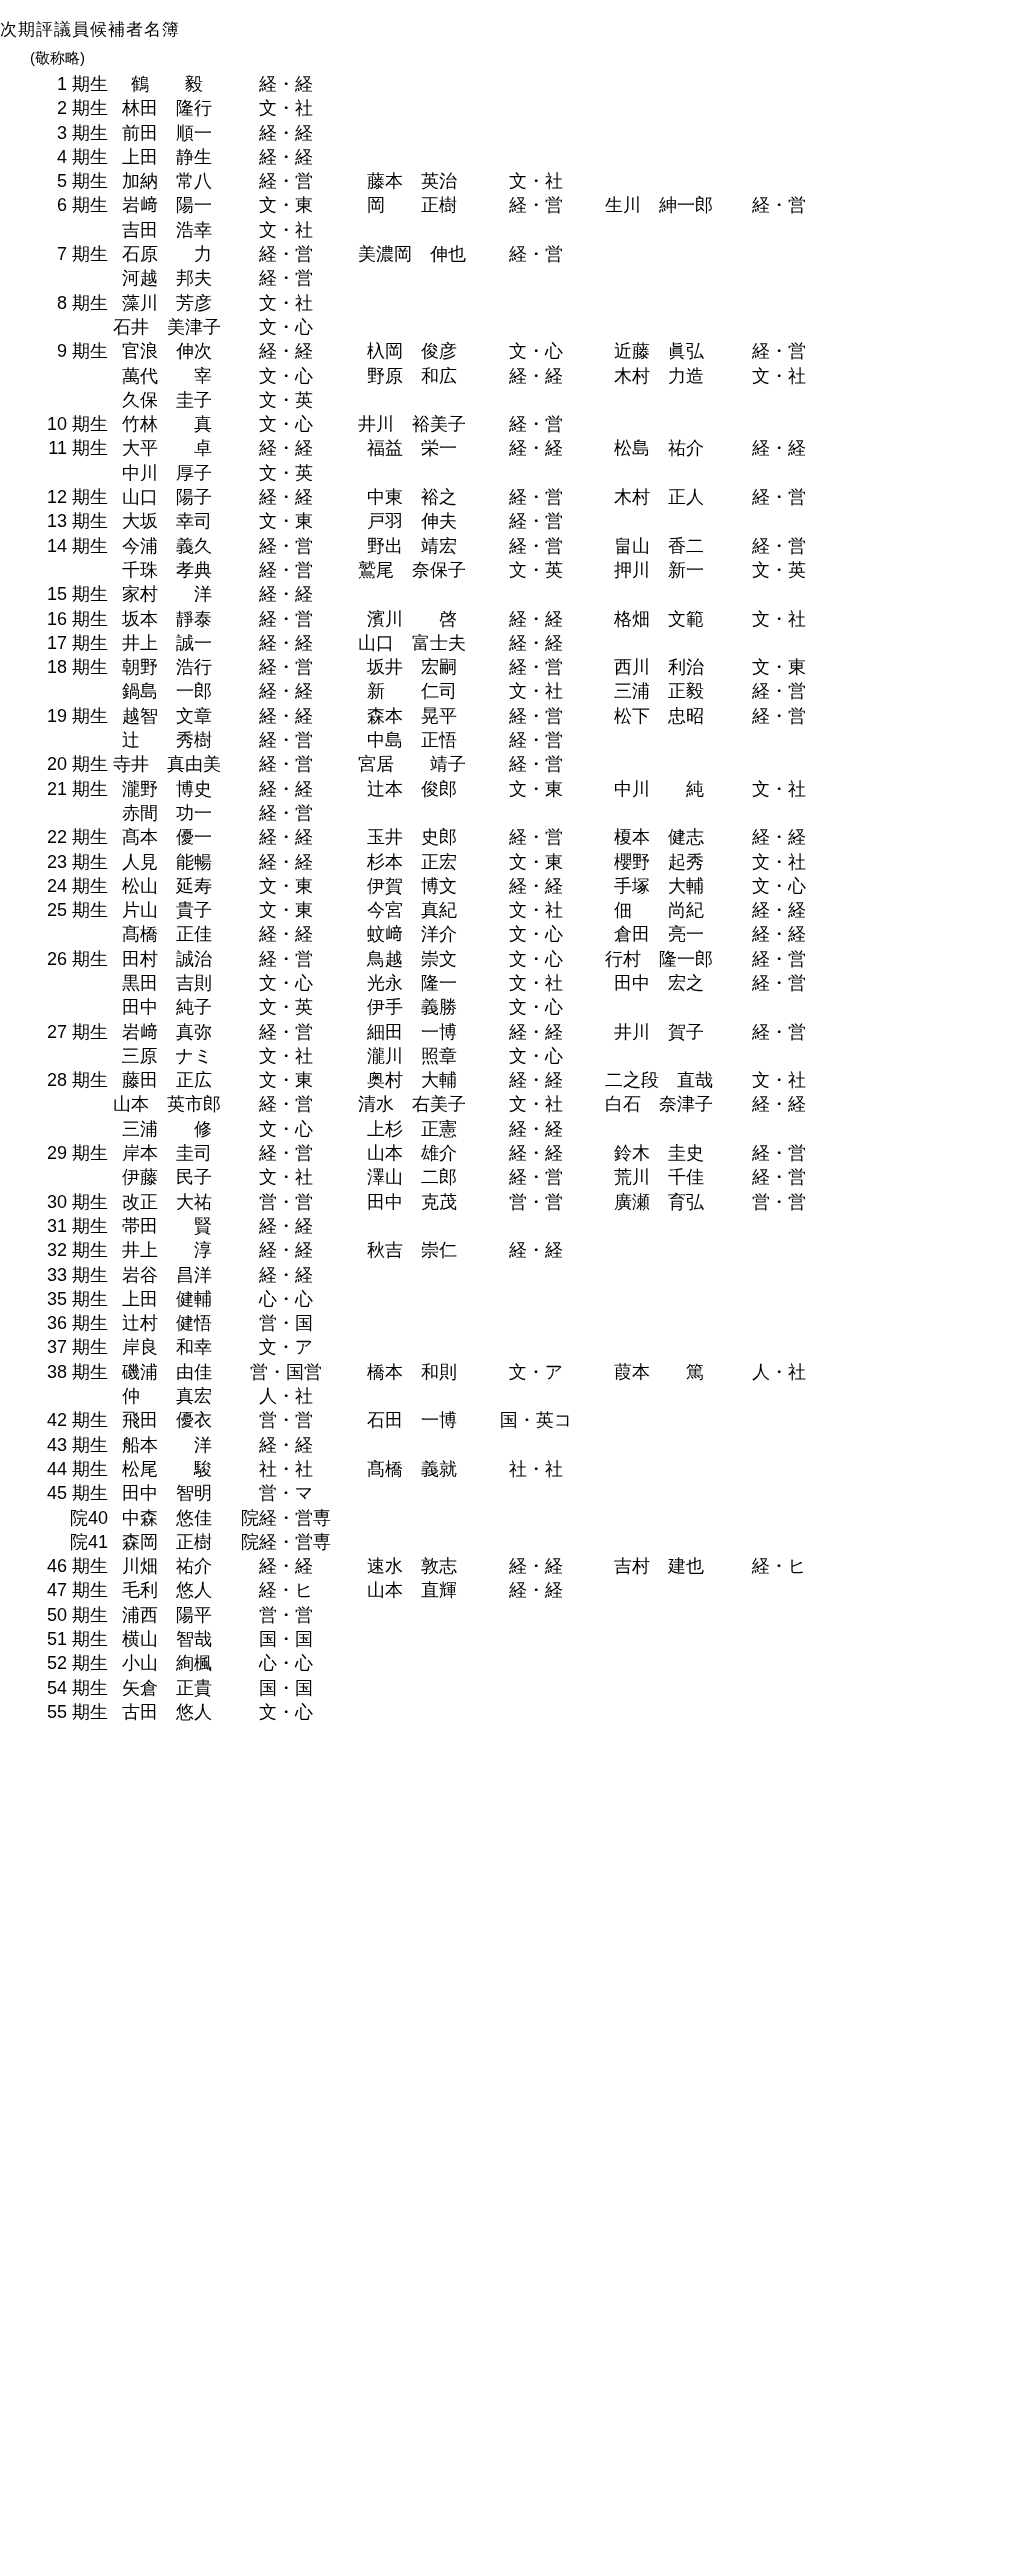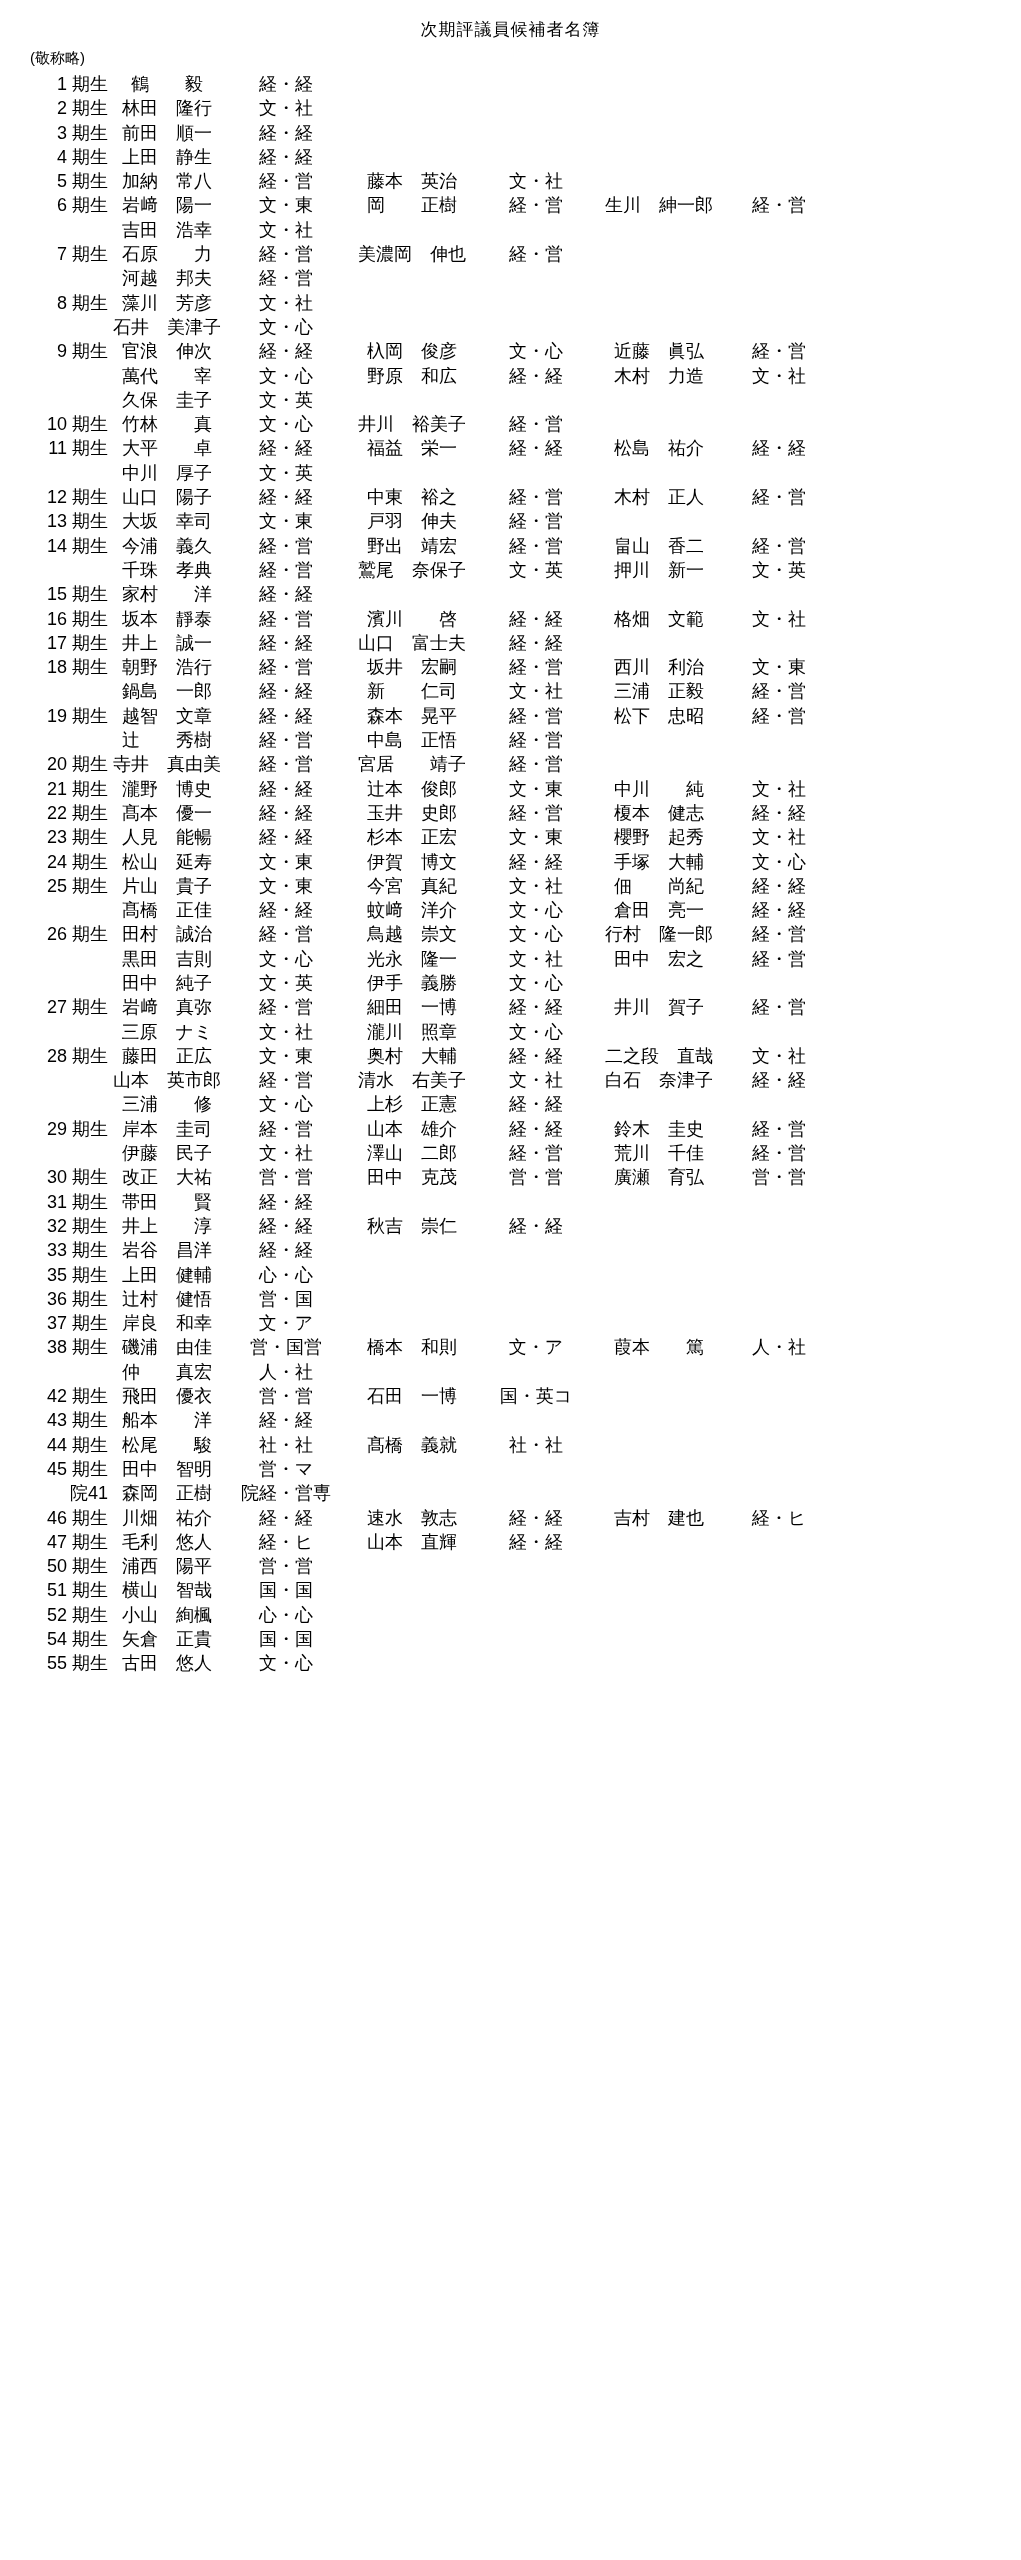--- a/index.html
+++ b/index.html
@@ -14,21 +14,21 @@
     color: #000000;
   }
   .page {
     position: relative;
     width: 1021px;
     min-height: 2560px;
     padding: 0;
     box-sizing: border-box;
   }
   .doc-title {
-    text-align: center;
+    text-align: left;
     font-size: 17px;
     font-weight: normal;
     letter-spacing: 1px;
     padding-top: 18px;
     padding-bottom: 8px;
   }
   .honorific {
     font-size: 15px;
     padding-left: 30px;
     padding-bottom: 4px;
@@ -329,20 +329,29 @@
         <tr>
           <td class="c-term">21 期生</td>
           <td class="c-name1">瀧野　博史</td>
           <td class="c-dept1">経・経</td>
           <td class="c-name2">辻本　俊郎</td>
           <td class="c-dept2">文・東</td>
           <td class="c-name3">中川　　純</td>
           <td class="c-dept3">文・社</td>
         </tr>
         <tr>
+          <td class="c-term"></td>
+          <td class="c-name1">赤間　功一</td>
+          <td class="c-dept1">経・営</td>
+          <td class="c-name2"></td>
+          <td class="c-dept2"></td>
+          <td class="c-name3"></td>
+          <td class="c-dept3"></td>
+        </tr>
+        <tr>
           <td class="c-term">22 期生</td>
           <td class="c-name1">髙本　優一</td>
           <td class="c-dept1">経・経</td>
           <td class="c-name2">玉井　史郎</td>
           <td class="c-dept2">経・営</td>
           <td class="c-name3">榎本　健志</td>
           <td class="c-dept3">経・経</td>
         </tr>
         <tr>
           <td class="c-term">23 期生</td>
@@ -581,20 +590,29 @@
         <tr>
           <td class="c-term">45 期生</td>
           <td class="c-name1">田中　智明</td>
           <td class="c-dept1">営・マ</td>
           <td class="c-name2"></td>
           <td class="c-dept2"></td>
           <td class="c-name3"></td>
           <td class="c-dept3"></td>
         </tr>
         <tr>
+          <td class="c-term">院40</td>
+          <td class="c-name1">中森　悠佳</td>
+          <td class="c-dept1">院経・営専</td>
+          <td class="c-name2"></td>
+          <td class="c-dept2"></td>
+          <td class="c-name3"></td>
+          <td class="c-dept3"></td>
+        </tr>
+        <tr>
           <td class="c-term">院41</td>
           <td class="c-name1">森岡　正樹</td>
           <td class="c-dept1">院経・営専</td>
           <td class="c-name2"></td>
           <td class="c-dept2"></td>
           <td class="c-name3"></td>
           <td class="c-dept3"></td>
         </tr>
         <tr>
           <td class="c-term">46 期生</td>

